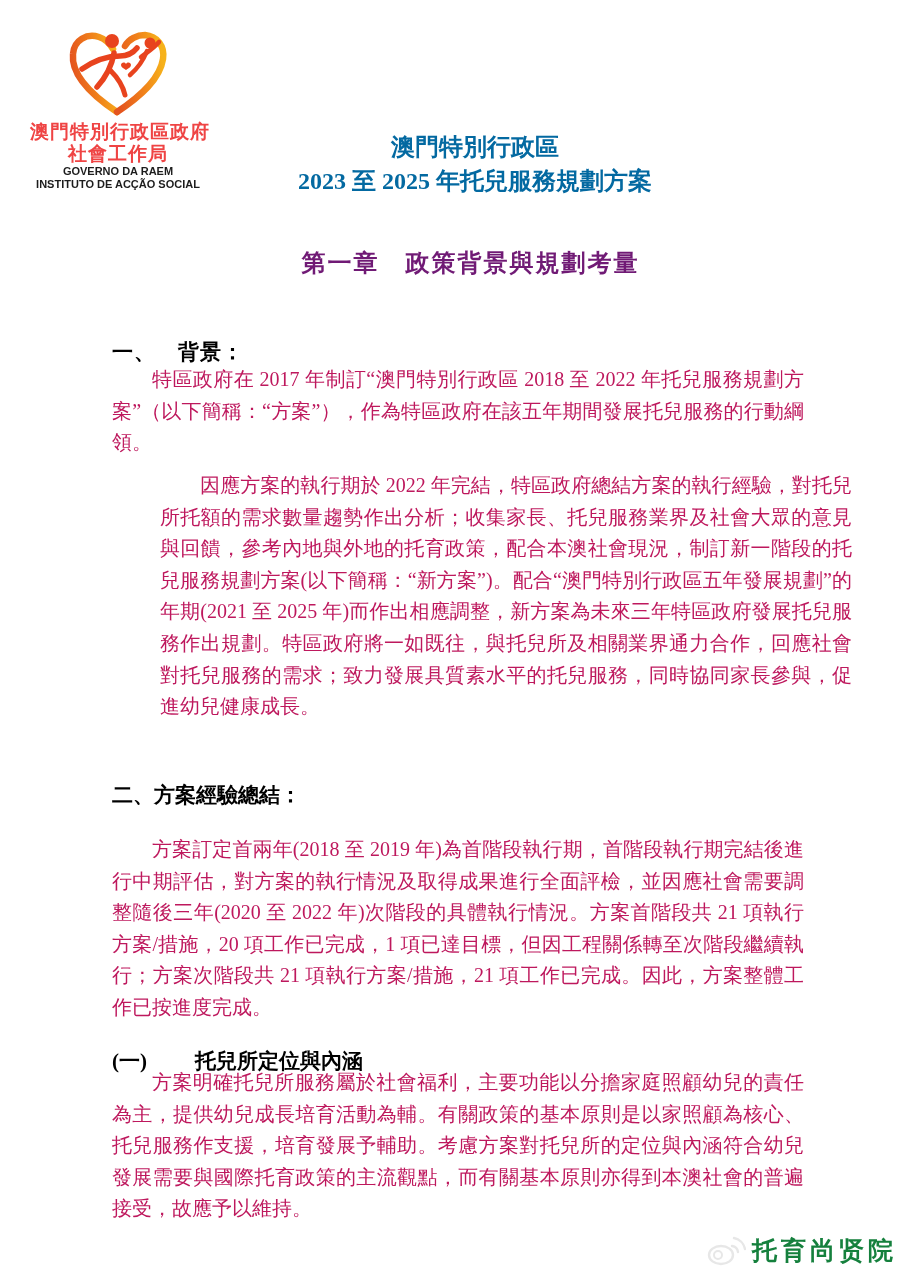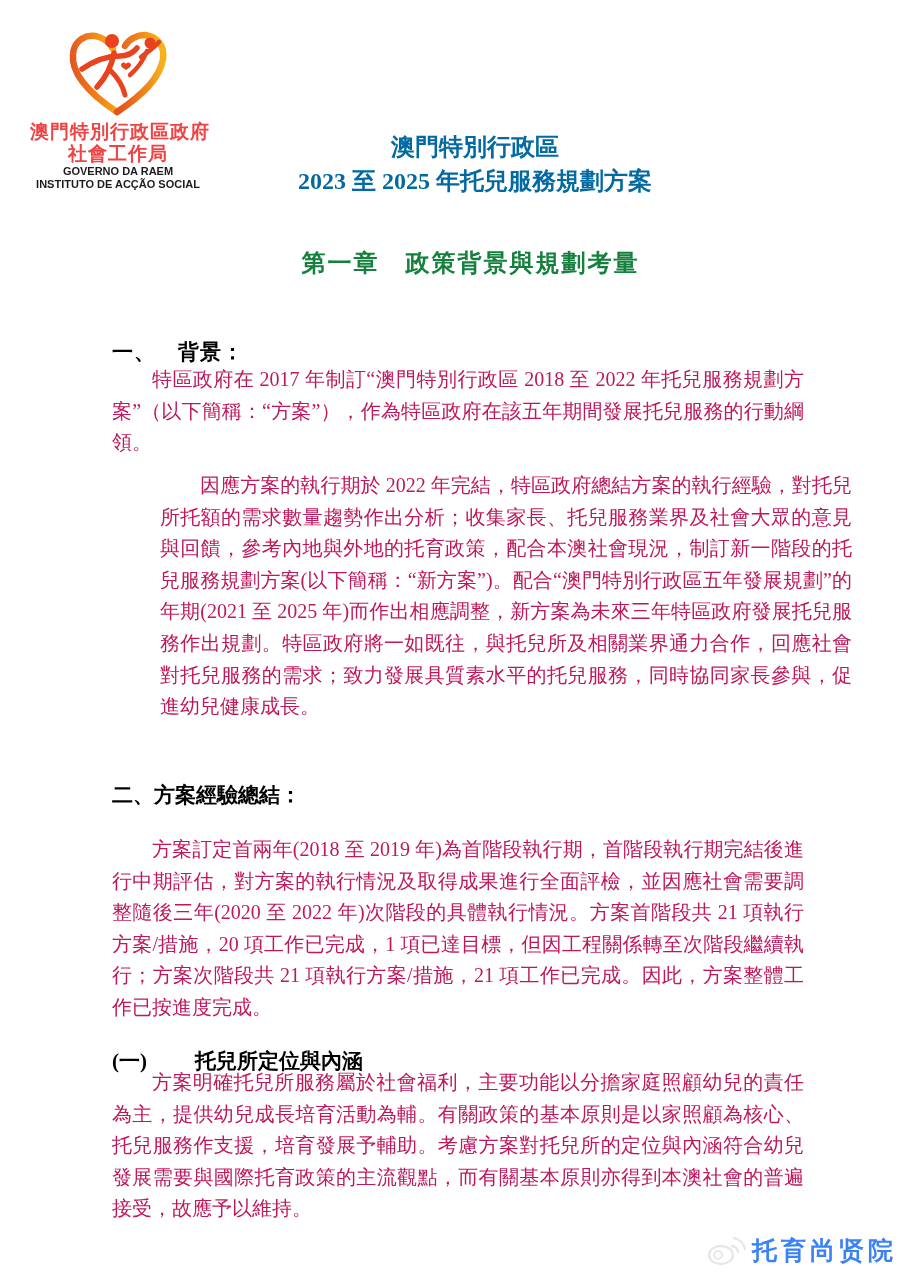--- a/index.html
+++ b/index.html
@@ -60,21 +60,21 @@
     white-space: nowrap;
   }
   .chapter-heading {
     position: absolute;
     top: 247px;
     left: 30px;
     width: 881px;
     text-align: center;
     font-size: 24px;
     font-weight: bold;
-    color: #15803d;
+    color: #701a75;
     letter-spacing: 2px;
     white-space: nowrap;
   }
 
   
   .sec-heading {
     position: absolute;
     left: 112px;
     width: 692px;
     font-size: 21px;
@@ -109,21 +109,21 @@
   .subp1 { top: 1067px; }
 
   
   .watermark {
     position: absolute;
     top: 1233px;
     right: 14px;
     display: flex;
     align-items: center;
     gap: 6px;
-    color: #3b82f6;
+    color: #15803d;
   }
   .watermark-text {
     font-family: "Liberation Sans", "DejaVu Sans", sans-serif;
     font-size: 25px;
     font-weight: bold;
     letter-spacing: 4px;
     line-height: 30px;
     white-space: nowrap;
   }
 </style>

